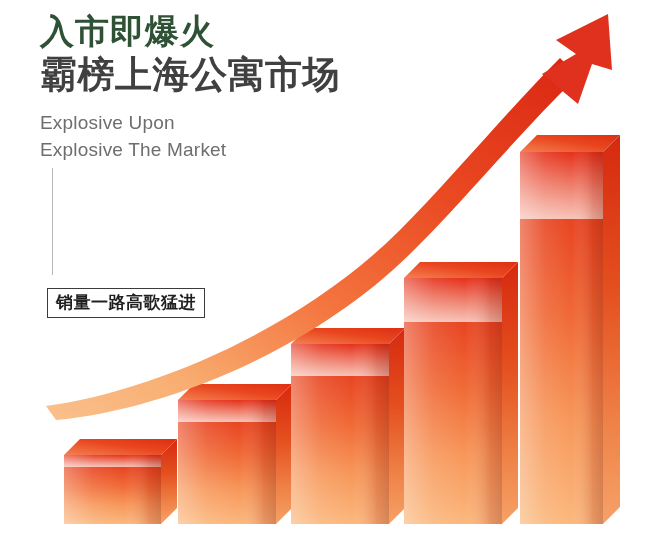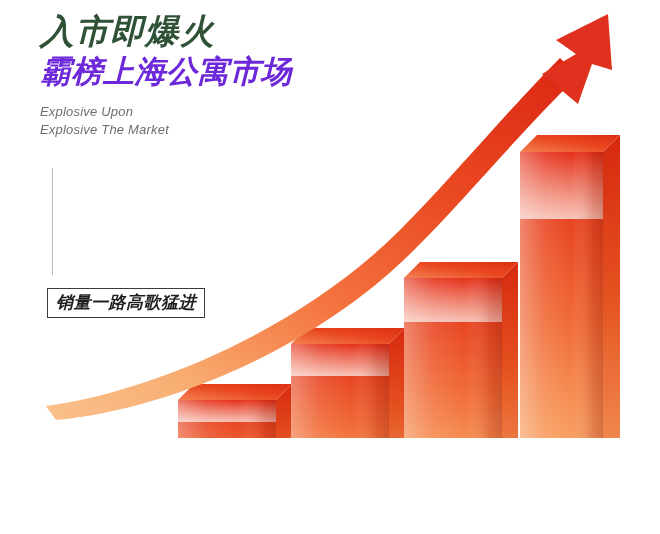--- a/index.html
+++ b/index.html
@@ -8,24 +8,23 @@
     padding: 0;
     background: #ffffff;
   }
   body {
     font-family: "Liberation Sans", "DejaVu Sans", sans-serif;
     -webkit-font-smoothing: antialiased;
   }
   #poster {
     position: relative;
     width: 660px;
-    height: 438px;
+    height: 534px;
     background: #ffffff;
     overflow: hidden;
-    font-style: italic;
   }
 
   
   #chart-layer {
     position: absolute;
     left: 0;
     top: 0;
     width: 660px;
     height: 534px;
   }
@@ -41,31 +40,31 @@
   .headline-cn-primary {
     font-size: 34px;
     font-weight: 700;
     letter-spacing: 1px;
     line-height: 1.16;
     color: #2f5236;
     white-space: nowrap;
     margin: 0;
   }
   .headline-cn-secondary {
-    font-size: 31px;
+    font-size: 37px;
     font-weight: 700;
     letter-spacing: 0.5px;
     line-height: 1.2;
-    color: #6d28d9;
+    color: #404040;
     white-space: nowrap;
     margin: 2px 0 0 0;
   }
   .headline-en {
     margin-top: 12px;
-    font-size: 13px;
+    font-size: 19px;
     font-weight: 400;
     line-height: 1.42;
     color: #6e6e6e;
     letter-spacing: 0.2px;
   }
   .headline-en div { white-space: nowrap; }
 
   
   #vertical-rule {
     position: absolute;

